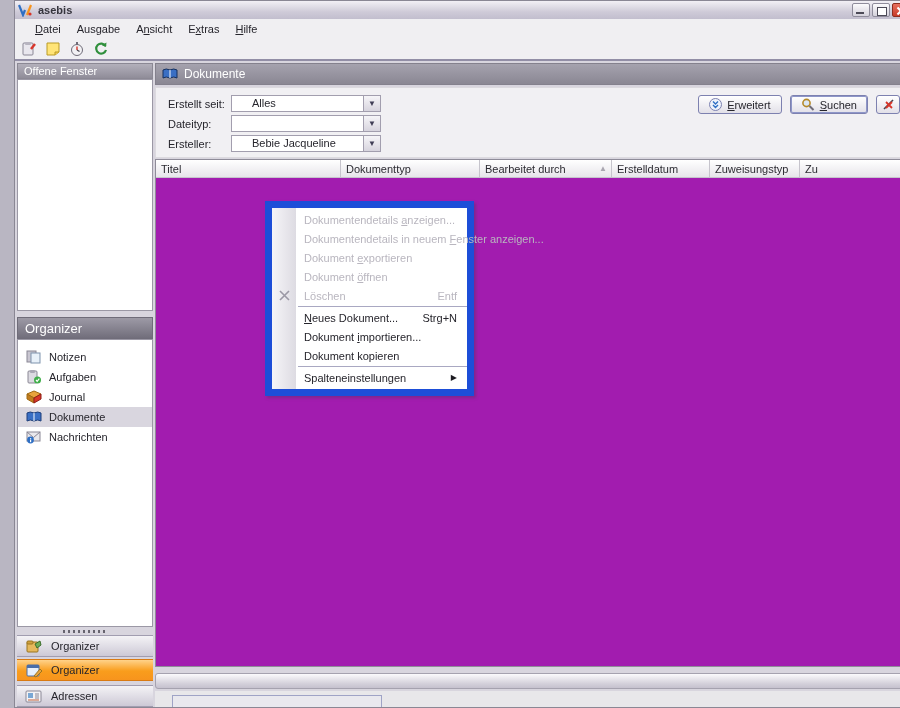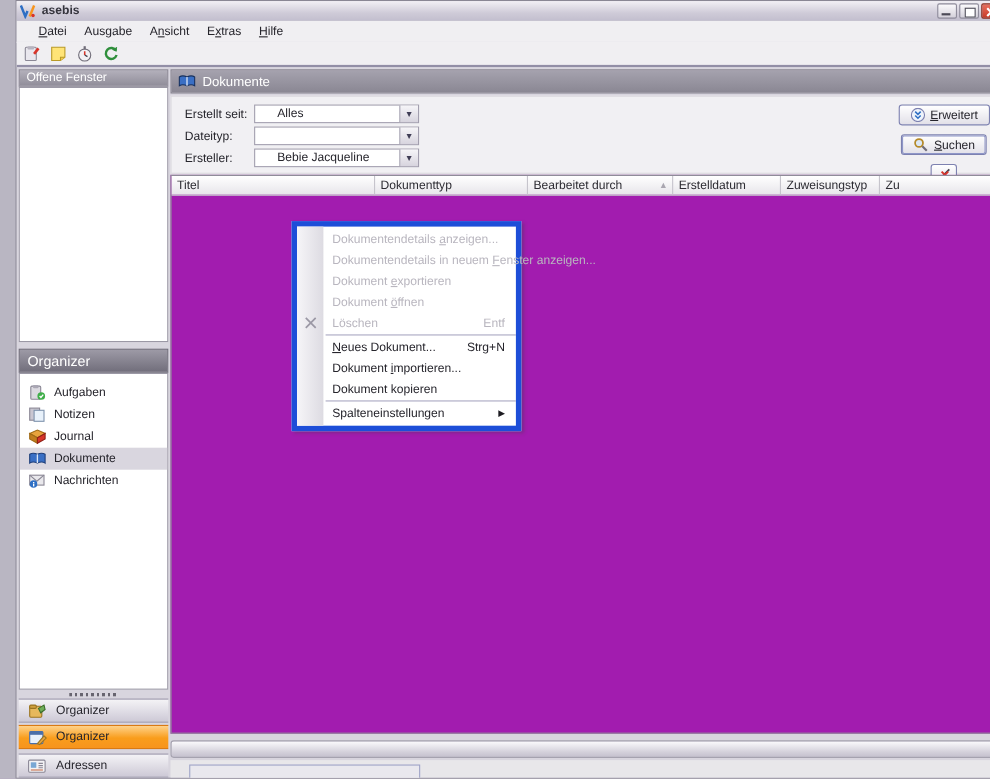--- a/index.html
+++ b/index.html
@@ -52,32 +52,32 @@
     color:#fff;font-size:12px;display:flex;align-items:center;gap:6px;padding-left:6px;
     border:1px solid #84818d;box-sizing:border-box;}
   .filters{position:absolute;left:0;right:0;top:24px;height:71px;background:#f1f0f3;
     border:1px solid #dcdadf;box-sizing:border-box;}
   .frow{position:absolute;left:12px;display:flex;align-items:center;}
   .flabel{width:63px;}
   .combo{width:150px;height:17px;border:1px solid #a29eae;background:#fff;display:flex;box-sizing:border-box;}
   .combo .val{flex:1;padding:1px 20px;overflow:hidden;white-space:nowrap;}
   .combo .drop{width:16px;background:linear-gradient(#f6f5f8,#d7d4de);border-left:1px solid #a29eae;
     display:flex;align-items:center;justify-content:center;color:#3f3d55;font-size:8px;}
-  .fbtns{position:absolute;right:10px;top:7px;display:flex;gap:8px;align-items:center;flex-direction:column;}
+  .fbtns{position:absolute;right:10px;top:7px;display:flex;gap:8px;align-items:center;}
   .btn{height:19px;border:1px solid #7d81b0;border-radius:3px;background:linear-gradient(#ffffff,#e2e0e8);
     display:flex;align-items:center;gap:5px;padding:0 10px;box-sizing:border-box;}
   .btn.default{box-shadow:0 0 0 1px #8e96c8 inset;}
   .btn.small{width:24px;justify-content:center;padding:0;}
   
   .tablebox{position:absolute;left:0;right:0;top:96px;height:508px;background:#a21caf;border:1px solid #8f8c99;box-sizing:border-box;}
   .thead{display:flex;height:17px;background:linear-gradient(#ffffff,#e7e5ea);border-bottom:1px solid #c6c4cc;}
   .th{display:flex;align-items:center;padding-left:5px;border-right:1px solid #c6c4cc;box-sizing:border-box;color:#2c2b32;}
   .th .sort{margin-left:auto;margin-right:4px;font-size:8px;color:#a9a6b0;}
   
-  .ctxmenu{position:absolute;left:250px;top:200px;width:209px;background:#fff;border:5px solid #1d4ed8;
+  .ctxmenu{position:absolute;left:250px;top:200px;width:209px;background:#fff;border:7px solid #1d4ed8;
     box-shadow:2px 2px 3px rgba(60,60,70,.35);padding:2px 0;box-sizing:border-box;}
   .ctxmenu .gutter{position:absolute;left:0;top:0;bottom:0;width:24px;background:linear-gradient(90deg,#f6f5f8,#dddbe2);}
   .mi{position:relative;height:19px;display:flex;align-items:center;padding-left:32px;padding-right:10px;}
   .mi .lbl{white-space:nowrap;}
   .mi .sc{margin-left:auto;padding-left:20px;}
   .mi.disabled{color:#b9b6bf;}
   .mi .subarrow{margin-left:auto;font-size:8px;color:#1c1b21;}
   .msep{position:relative;height:3px;margin-left:26px;display:flex;align-items:center;}
   .msep::after{content:"";height:1px;width:100%;background:#a9a8c2;}
   .mi .micon{position:absolute;left:4px;top:2px;width:16px;height:15px;display:flex;align-items:center;justify-content:center;}
@@ -160,33 +160,33 @@
     <div class="openlist"></div>
 
     <div class="orghdr">
       <span>Organizer</span>
     </div>
 
     <div class="orglist">
       <div style="height:7px;"></div>
       <div class="orgitem">
         <svg class="ic" viewBox="0 0 16 14">
+          <rect x="1" y="1" width="9" height="11" fill="#c9c6d1" stroke="#8a8795"></rect>
+          <rect x="5" y="3" width="9" height="10" fill="#e8f1fa" stroke="#7f93ad"></rect>
+        </svg>
+        <span>Notizen</span>
+      </div>
+      <div class="orgitem">
+        <svg class="ic" viewBox="0 0 16 14">
           <rect x="2" y="1" width="9" height="12" rx="1" fill="#dcdae1" stroke="#8a8795"></rect>
           <rect x="4" y="0" width="5" height="3" rx="1" fill="#aaa7b4"></rect>
           <circle cx="11.5" cy="10" r="3.5" fill="#3fae49"></circle>
           <path d="M10 10 L11.2 11.3 L13.3 8.7" stroke="#fff" stroke-width="1.2" fill="none"></path>
         </svg>
         <span>Aufgaben</span>
-      </div>
-      <div class="orgitem">
-        <svg class="ic" viewBox="0 0 16 14">
-          <rect x="1" y="1" width="9" height="11" fill="#c9c6d1" stroke="#8a8795"></rect>
-          <rect x="5" y="3" width="9" height="10" fill="#e8f1fa" stroke="#7f93ad"></rect>
-        </svg>
-        <span>Notizen</span>
       </div>
       <div class="orgitem">
         <svg class="ic" viewBox="0 0 16 14">
           <path d="M1 4 L8 1 L15 4 L8 8 Z" fill="#e8a33d" stroke="#a06a14"></path>
           <path d="M1 4 L8 8 V13 L1 9 Z" fill="#c27d1e" stroke="#a06a14"></path>
           <path d="M15 4 L8 8 V13 L15 9 Z" fill="#d8352a" stroke="#8f1f17"></path>
         </svg>
         <span>Journal</span>
       </div>
       <div class="orgitem selected">

